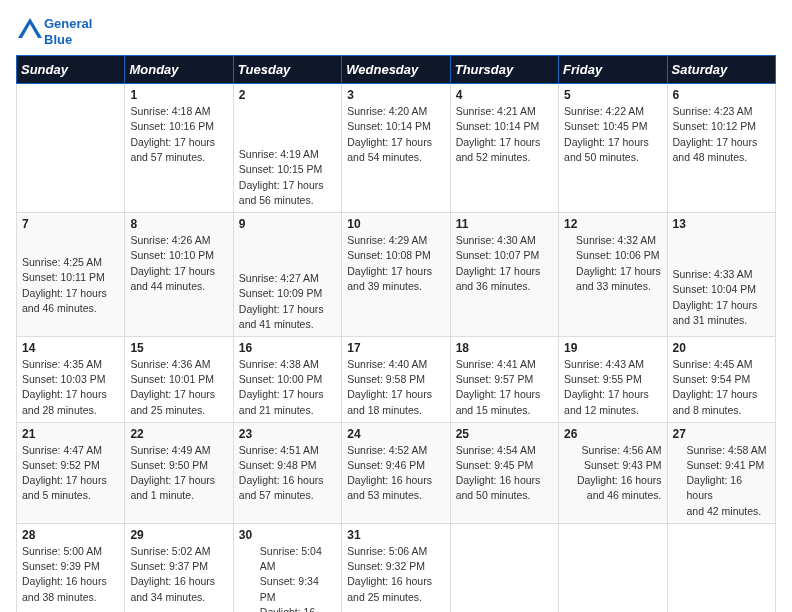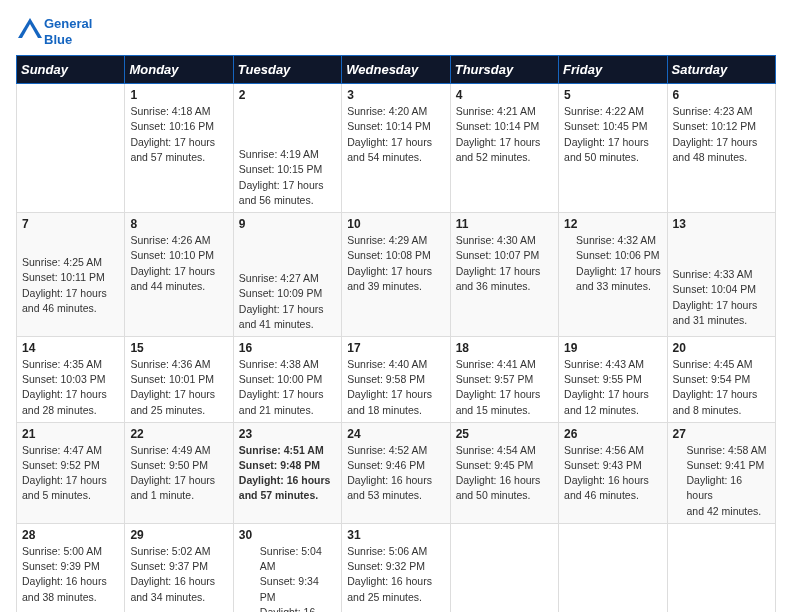--- a/index.html
+++ b/index.html
@@ -277,42 +277,42 @@
         </td>
         <td>
           <div class="day-number">22</div>
           <div class="day-info" style="white-space: pre-line;">Sunrise: 4:49 AM
 Sunset: 9:50 PM
 Daylight: 17 hours
 and 1 minute.</div>
         </td>
         <td>
           <div class="day-number">23</div>
-          <div class="day-info" style="white-space: pre-line; font-weight: bold;">Sunrise: 4:51 AM
+          <div class="day-info" style="white-space: pre-line;">Sunrise: 4:51 AM
 Sunset: 9:48 PM
 Daylight: 16 hours
 and 57 minutes.</div>
         </td>
         <td>
           <div class="day-number">24</div>
           <div class="day-info" style="white-space: pre-line;">Sunrise: 4:52 AM
 Sunset: 9:46 PM
 Daylight: 16 hours
 and 53 minutes.</div>
         </td>
         <td>
           <div class="day-number">25</div>
           <div class="day-info" style="white-space: pre-line;">Sunrise: 4:54 AM
 Sunset: 9:45 PM
 Daylight: 16 hours
 and 50 minutes.</div>
         </td>
         <td>
           <div class="day-number">26</div>
-          <div class="day-info" style="white-space: pre-line;">Sunrise: 4:56 AM
+          <div class="day-info" style="white-space: pre-line; text-align: right;">Sunrise: 4:56 AM
 Sunset: 9:43 PM
 Daylight: 16 hours
 and 46 minutes.</div>
         </td>
         <td>
           <div class="day-number">27</div>
           <div class="day-info" style="white-space: pre-line; margin-left: 14px;">Sunrise: 4:58 AM
 Sunset: 9:41 PM
 Daylight: 16 hours
 and 42 minutes.</div>

